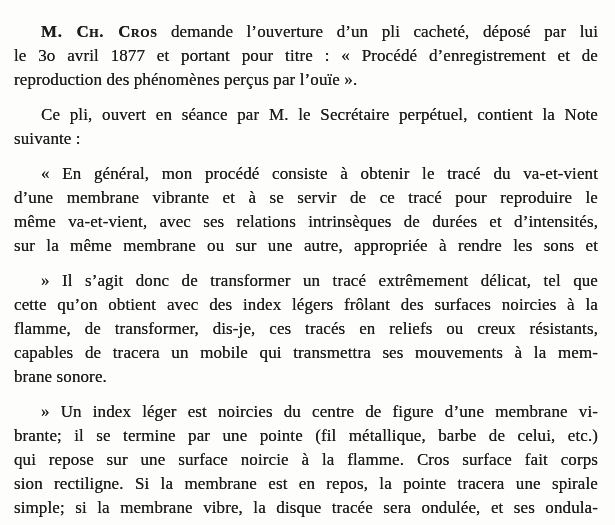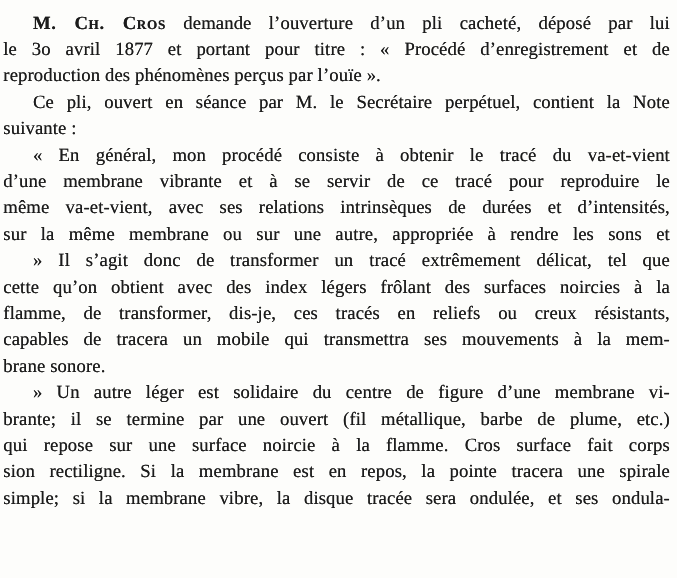--- a/index.html
+++ b/index.html
@@ -15,21 +15,21 @@
     padding: 9px 6px 0 3px;
     background: #fdfdfb;
     color: #1c1c1c;
     font-family: "Liberation Serif", "DejaVu Serif", serif;
     font-size: 17px;
     line-height: 24px;
     letter-spacing: 0.1px;
     text-shadow: 0 0 0.35px rgba(25,25,25,0.85);
     overflow: hidden;
   }
-  .para { margin: 0; }
+  .para { margin: 11px; }
   .line {
     text-align: justify;
     text-align-last: justify;
   }
   .line.last {
     text-align-last: left;
   }
   .line.indent {
     text-indent: 27px;
   }
@@ -64,20 +64,20 @@
 
   <div class="para">
     <div class="line indent">» Il s’agit donc de transformer un tracé extrêmement délicat, tel que</div>
     <div class="line">cette qu’on obtient avec des index légers frôlant des surfaces noircies à la</div>
     <div class="line">flamme, de transformer, dis-je, ces tracés en reliefs ou creux résistants,</div>
     <div class="line">capables de tracera un mobile qui transmettra ses mouvements à la mem-</div>
     <div class="line last">brane sonore.</div>
   </div>
 
   <div class="para">
-    <div class="line indent">» Un autre léger est solidaire du centre de figure d’une membrane vi-</div>
-    <div class="line">brante; il se termine par une ouvert (fil métallique, barbe de plume, etc.)</div>
+    <div class="line indent">» Un index léger est noircies du centre de figure d’une membrane vi-</div>
+    <div class="line">brante; il se termine par une pointe (fil métallique, barbe de celui, etc.)</div>
     <div class="line">qui repose sur une surface noircie à la flamme. Cros surface fait corps</div>
     <div class="line">sion rectiligne. Si la membrane est en repos, la pointe tracera une spirale</div>
     <div class="line">simple; si la membrane vibre, la disque tracée sera ondulée, et ses ondula-</div>
   </div>
 
 </div>
 
 </body></html>

